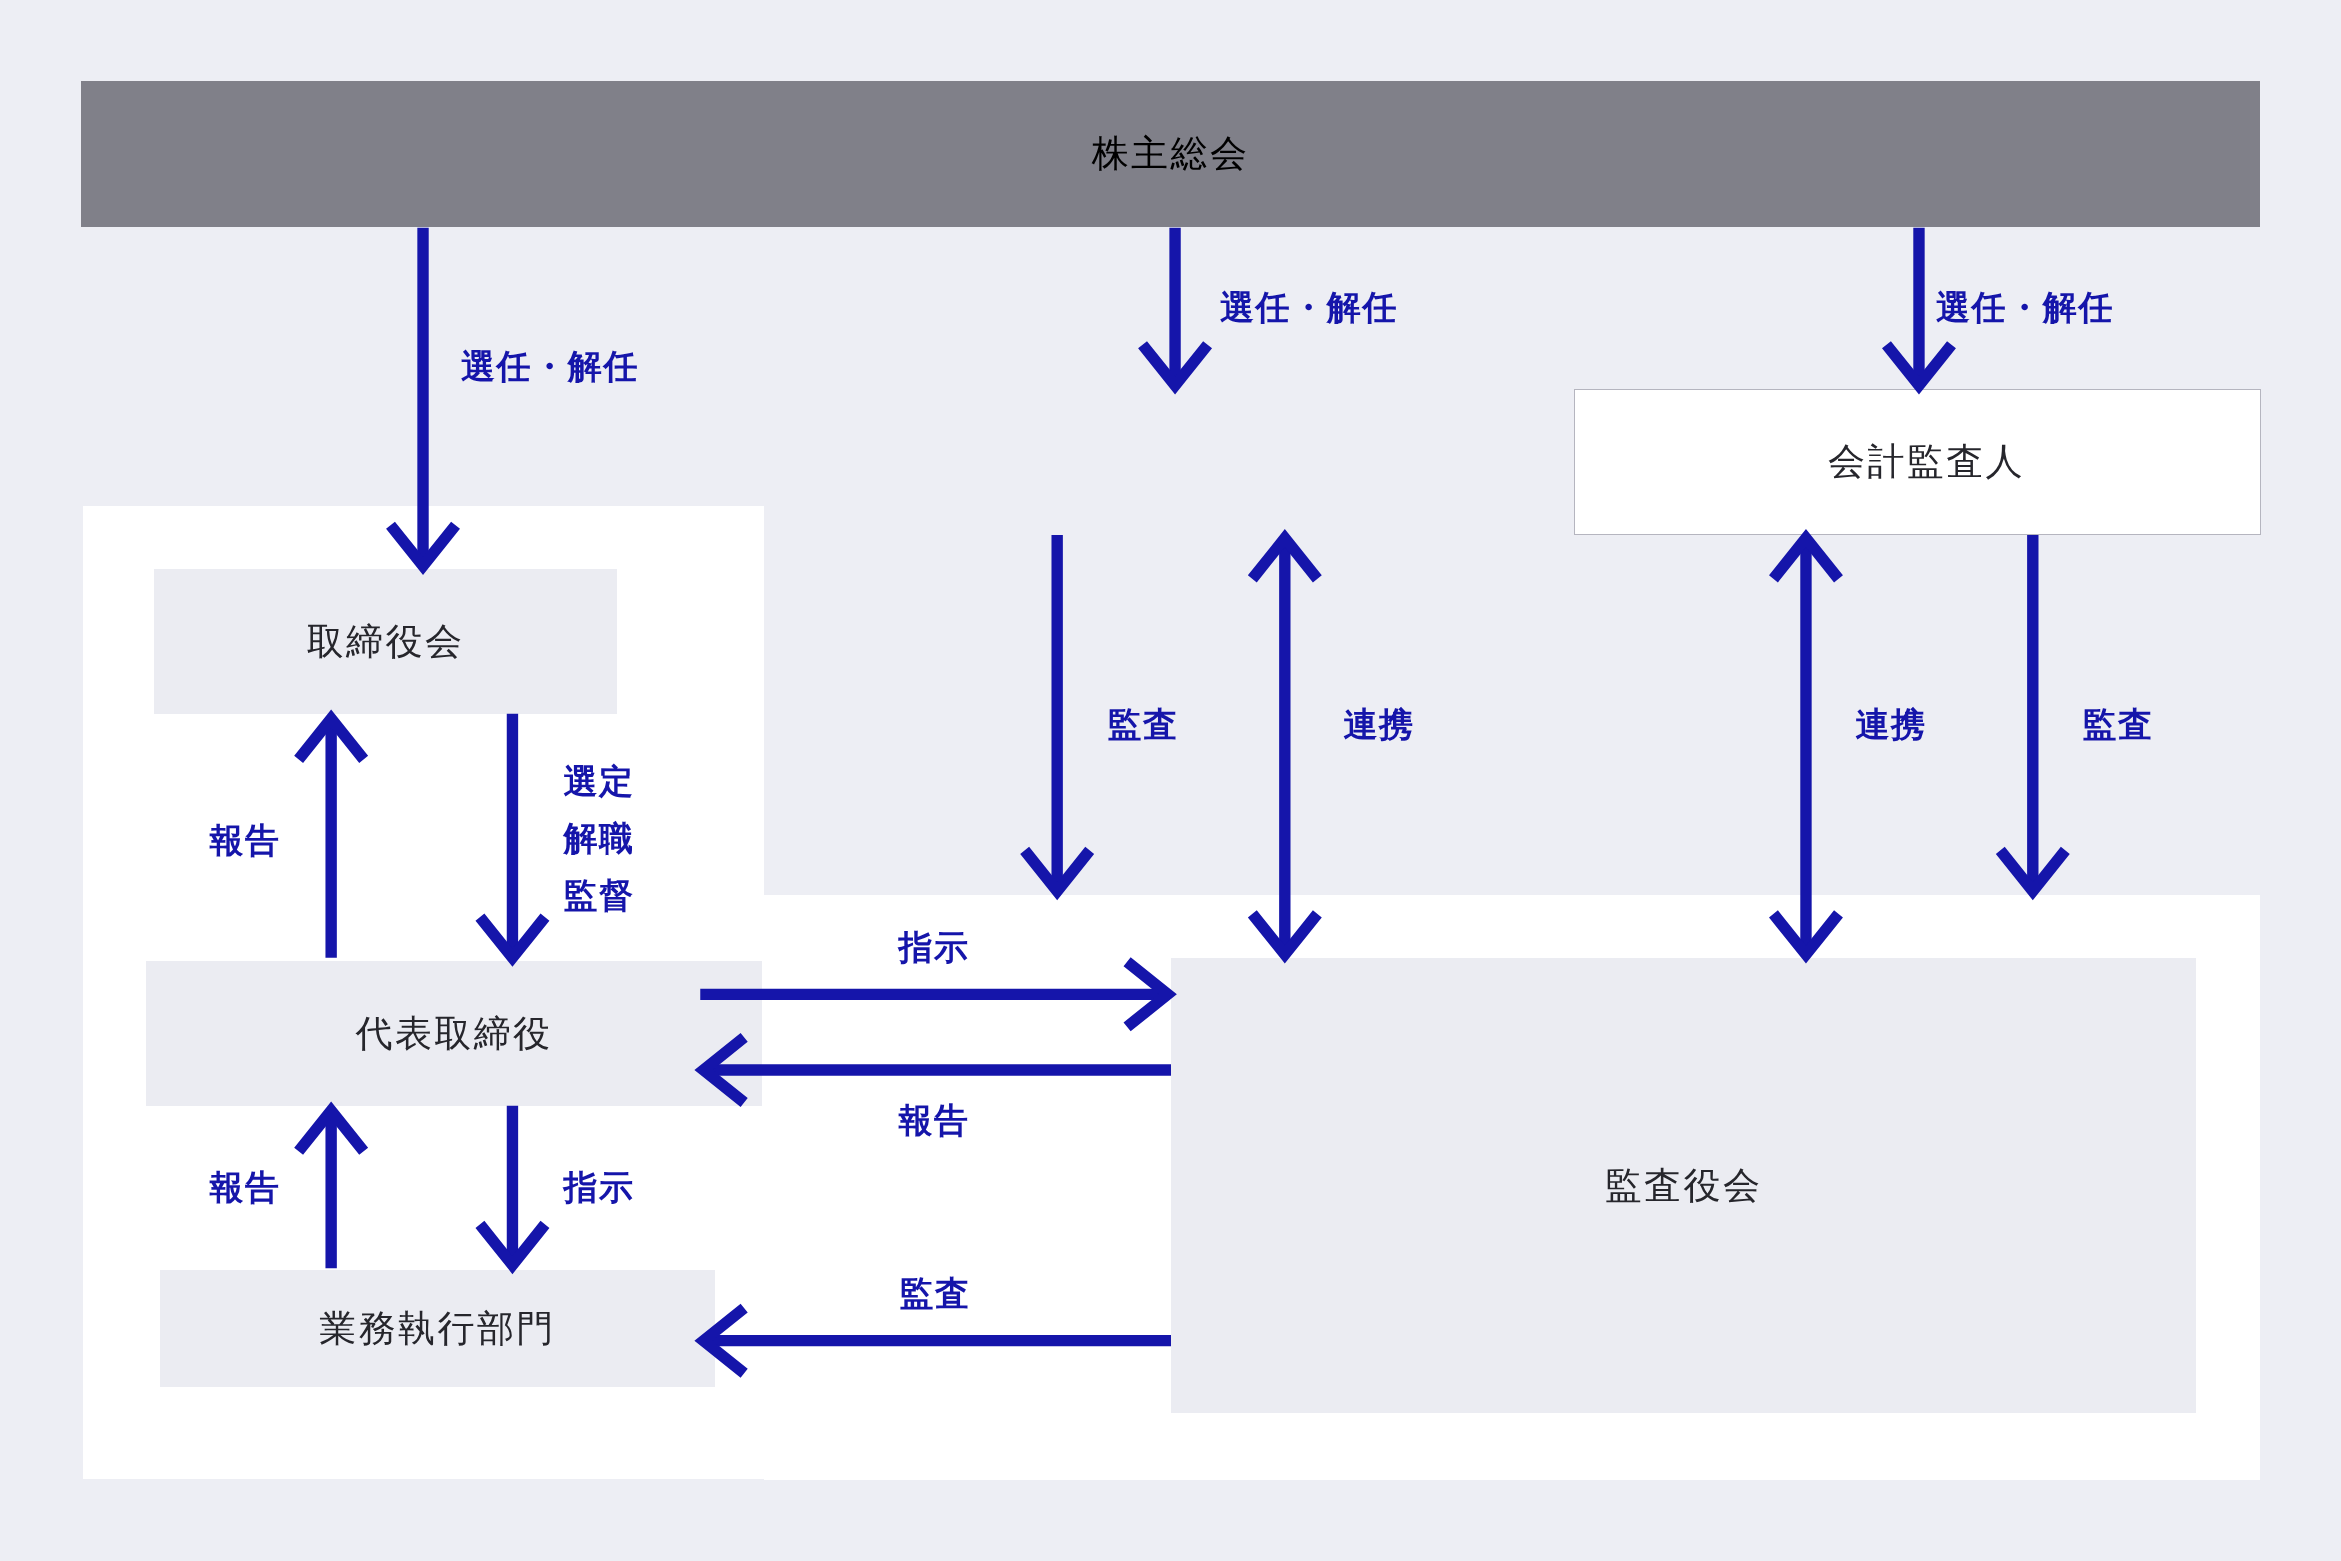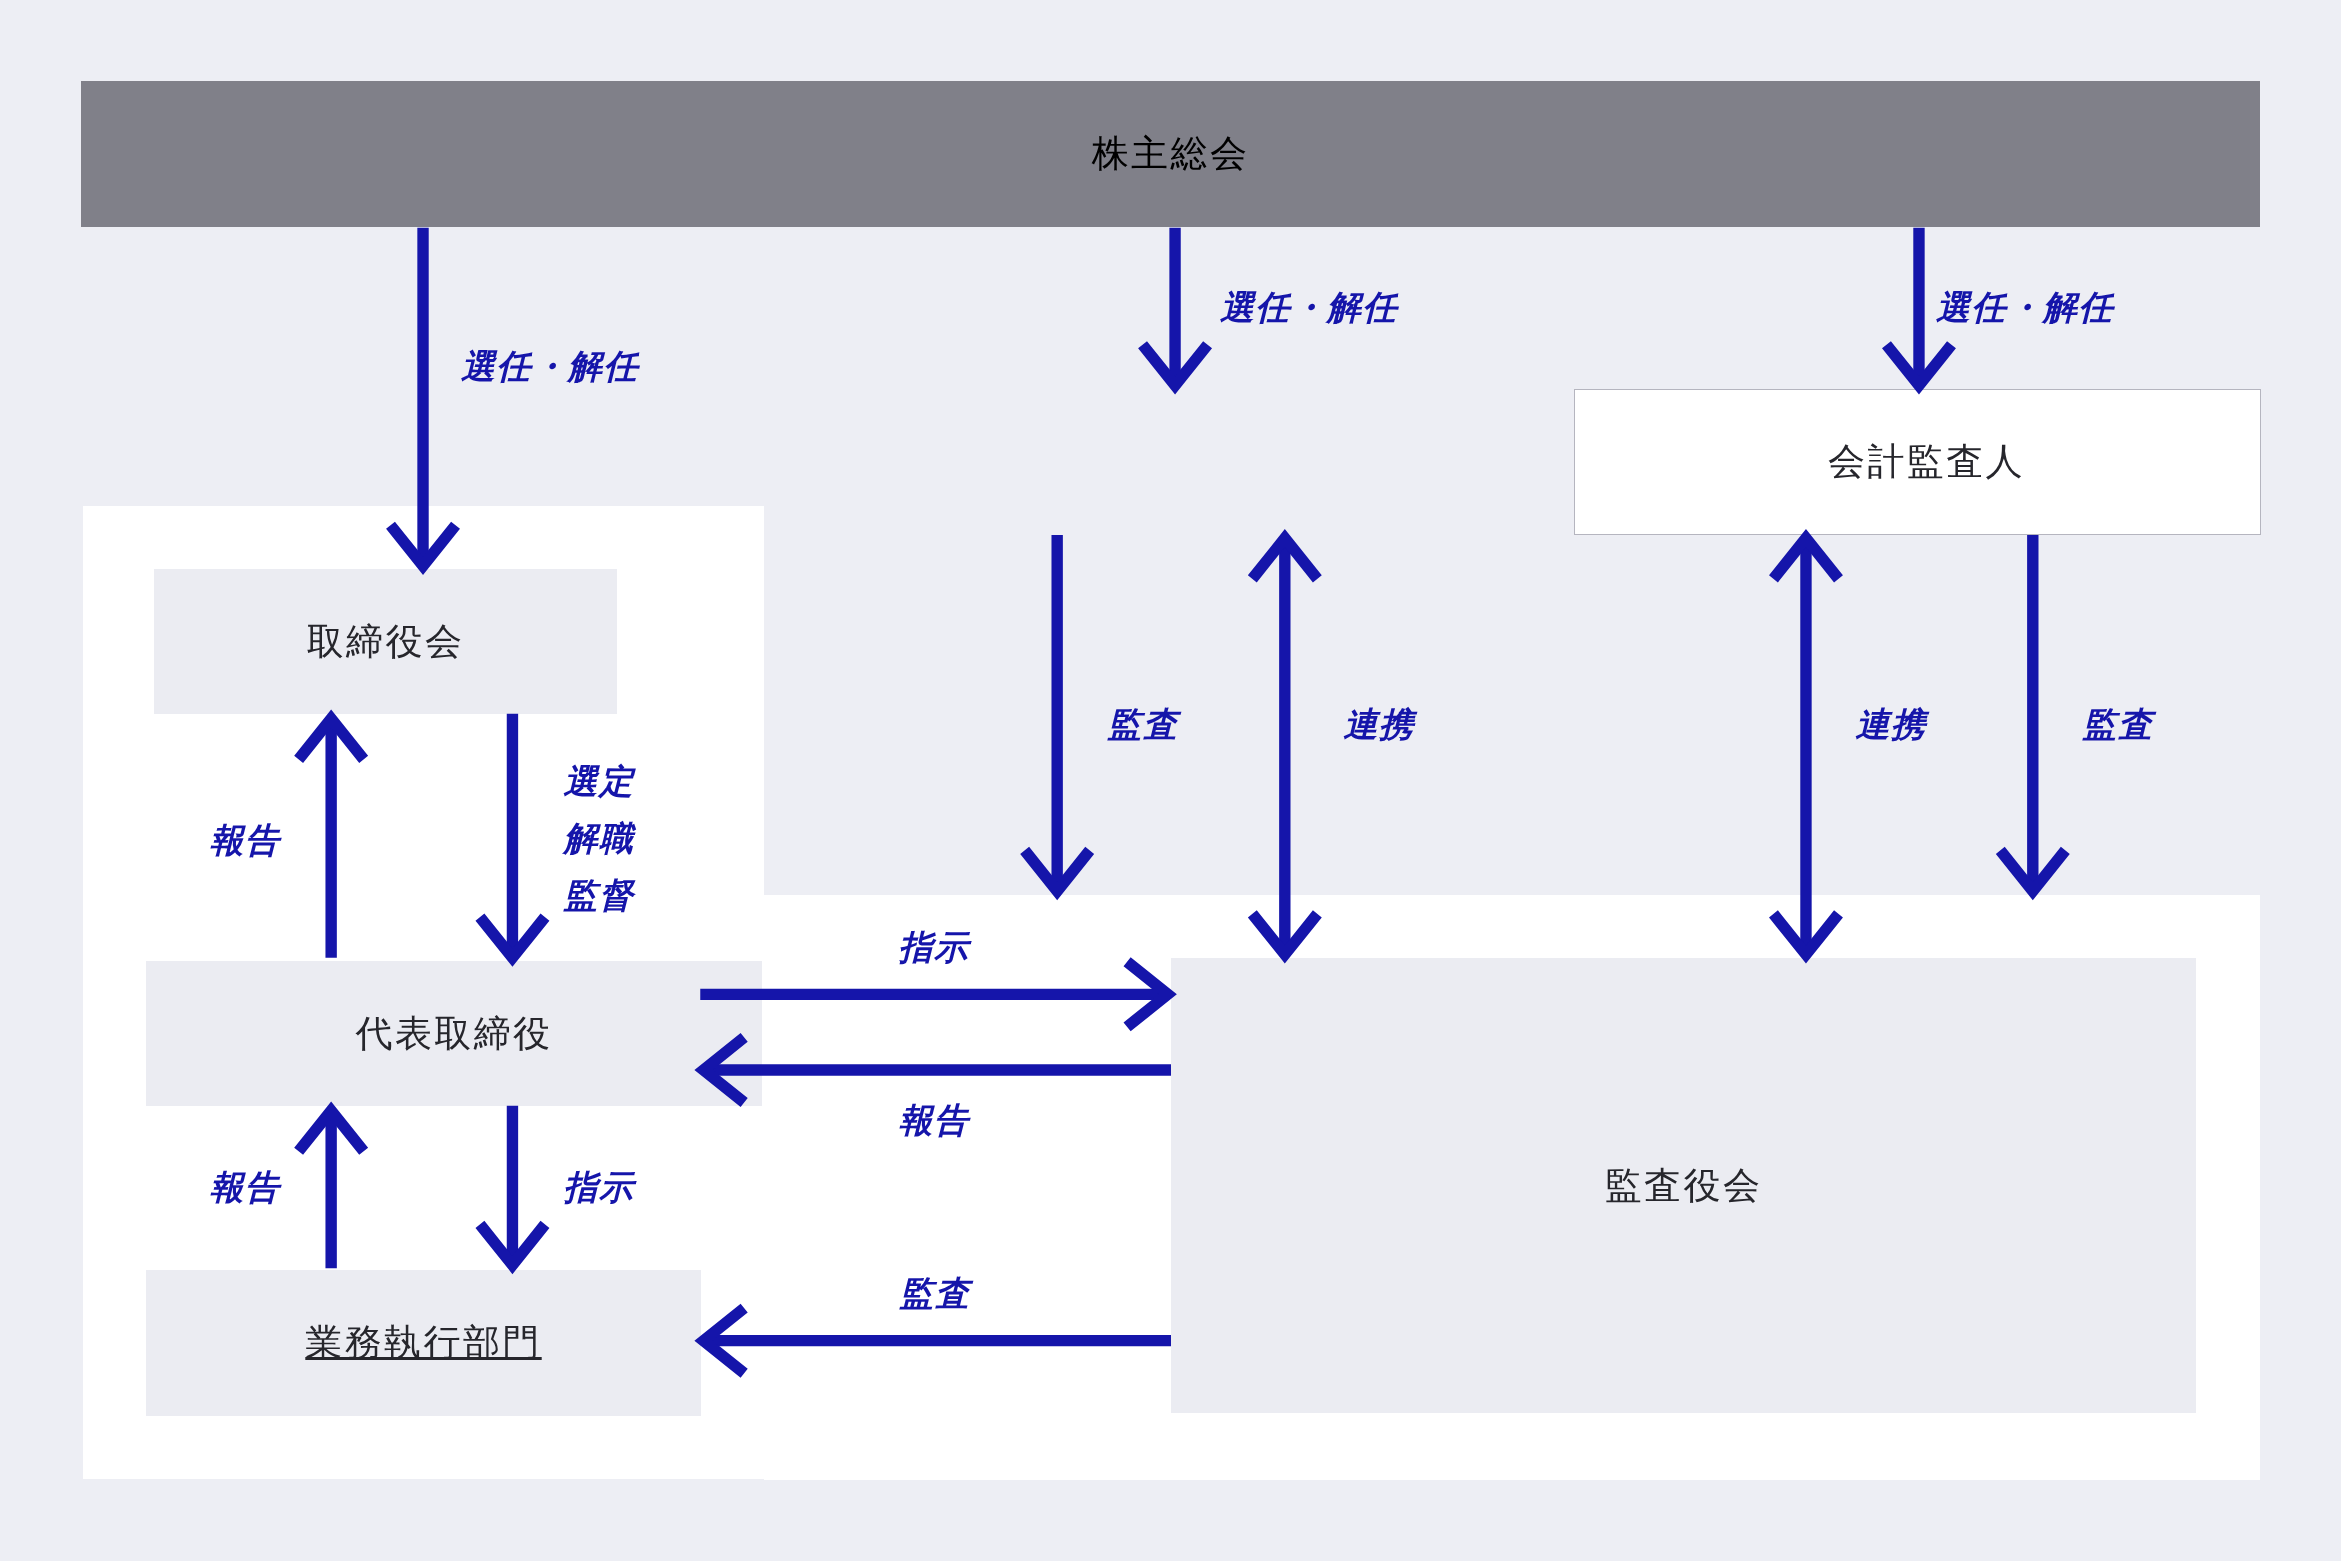--- a/index.html
+++ b/index.html
@@ -15,21 +15,21 @@
     font-size:37px;letter-spacing:2.4px;color:#26262c;box-sizing:border-box;
   }
   .node-gray{background:#808089;color:#000000;}
   .node-light{background:#ebecf2;}
   .node-outline{background:#ffffff;border:1.6px solid #b5b5bf;}
   svg.arrows{position:absolute;left:0;top:0;}
   svg.arrows path{stroke:#1515aa;stroke-width:14;fill:none;stroke-linejoin:miter;stroke-linecap:butt;}
   .elabel{
     position:absolute;transform:translate(-50%,-50%);
     color:#1515aa;font-weight:bold;font-size:34px;letter-spacing:1.6px;
-    white-space:nowrap;line-height:1;font-style:italic;
+    white-space:nowrap;line-height:1;
   }
   .elabel-stack{display:flex;flex-direction:column;align-items:flex-start;gap:23px;}
 </style>
 </head>
 <body>
 
 <div style="position:absolute;left:0;top:0;width:2342px;height:1561px;">
 
   <div class="panel" style="left:83px;top:506px;width:681px;height:973px;"></div>
   <div class="panel" style="left:764px;top:895px;width:1496px;height:585px;"></div>
@@ -44,21 +44,21 @@
   </div>
 
   <div class="node node-light" style="left:154px;top:569px;width:463px;height:145px;">
     <span>取締役会</span>
   </div>
 
   <div class="node node-light" style="left:146px;top:961px;width:616px;height:145px;">
     <span>代表取締役</span>
   </div>
 
-  <div class="node node-light" style="left:146px;top:1270px;width:555px;height:146px;text-decoration:underline;">
+  <div class="node node-light" style="left:160px;top:1270px;width:555px;height:117px;">
     <span>業務執行部門</span>
   </div>
 
   <div class="node node-light" style="left:1171px;top:958px;width:1025px;height:455px;">
     <span>監査役会</span>
   </div>
 
   <svg class="arrows" width="2342" height="1561" viewBox="0 0 2880 1920">
     <g>
       <path d="M520 280 L520 692"></path>

